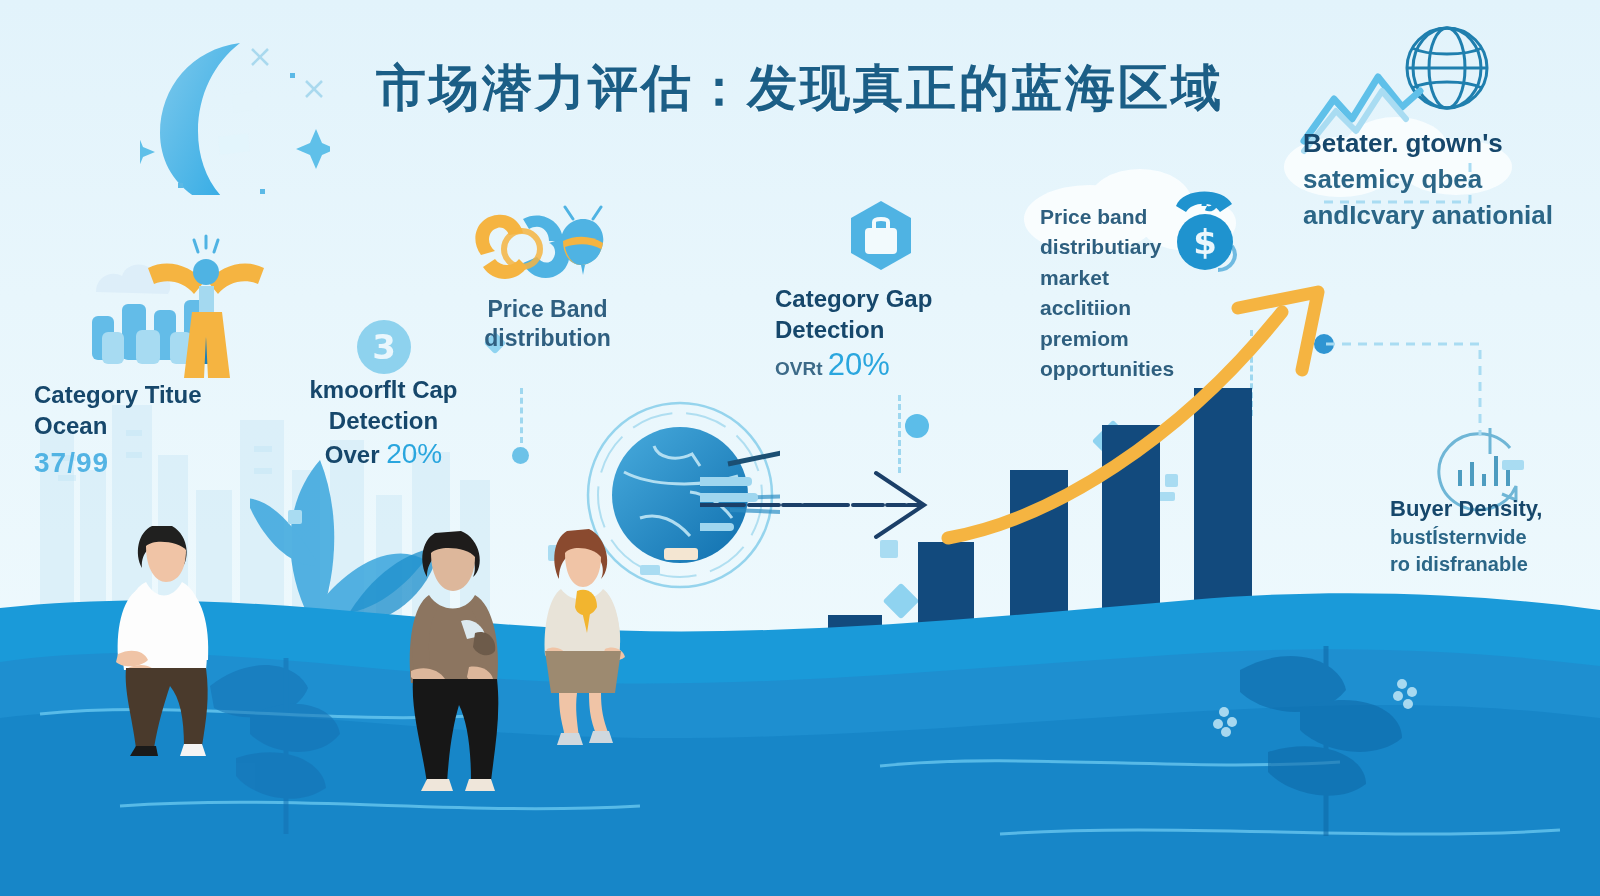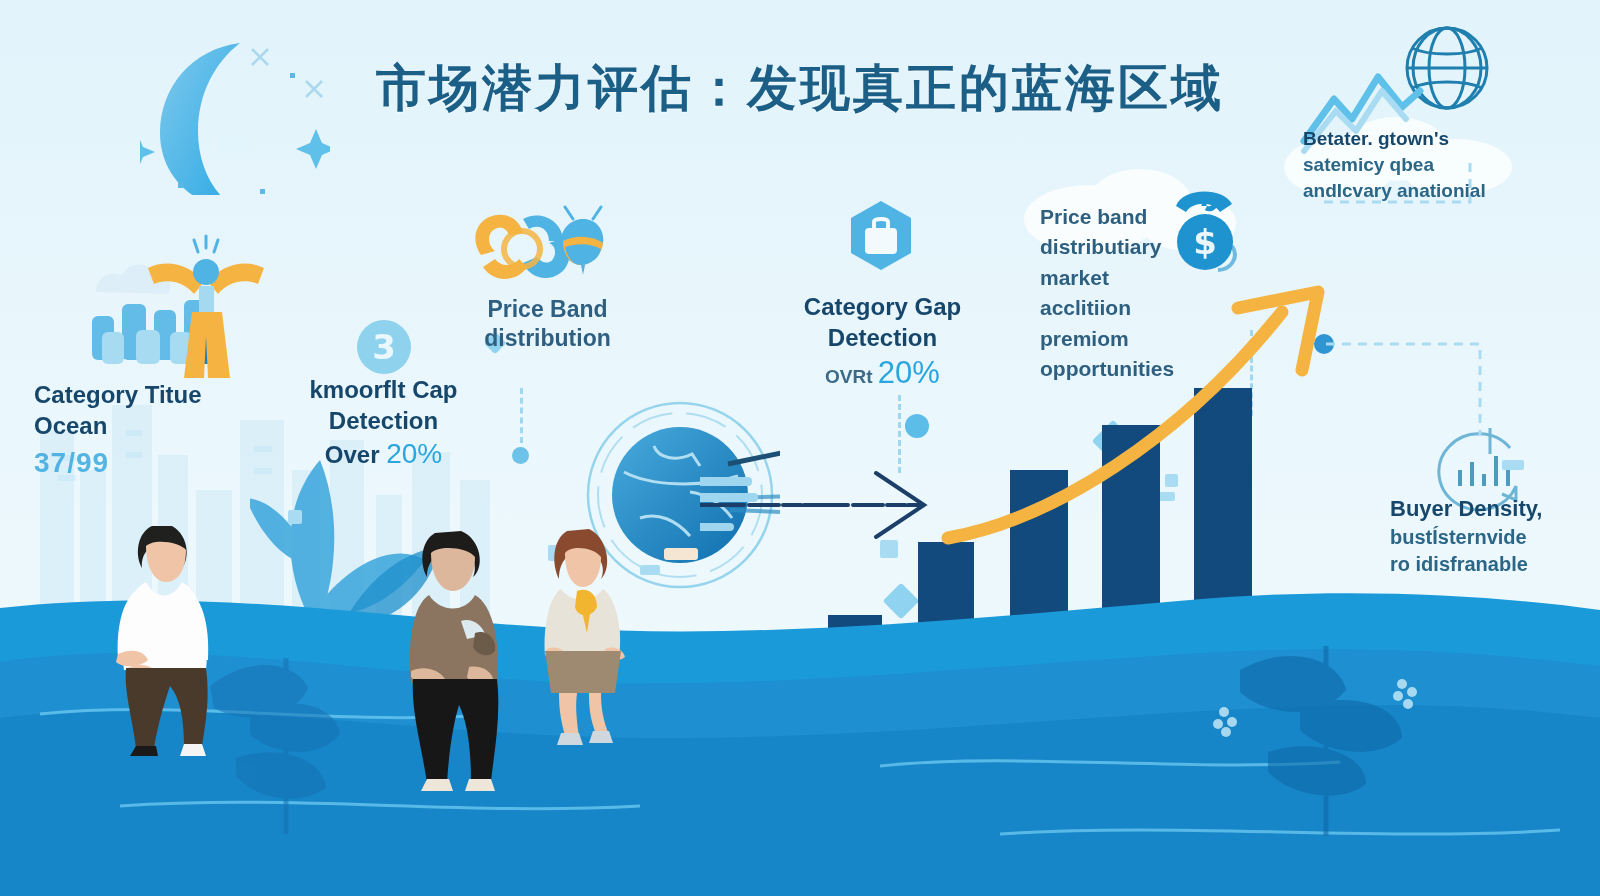--- a/index.html
+++ b/index.html
@@ -46,29 +46,29 @@
     position:absolute; left:357px; top:320px; width:54px; height:54px;
     border-radius:50%; background:#8ed2ee; color:#eaf7fd;
     font-size:34px; font-weight:700; display:flex; align-items:center; justify-content:center;
     font-family:"DejaVu Sans","Liberation Sans",sans-serif;
   }
 
   
   #lbl-price-band{ left:440px; top:295px; width:215px; font-size:23px; text-align:center; font-weight:600; color:#2f5f80;}
 
   
-  #lbl-category-gap{ left:775px; top:292px; width:215px; font-size:24px; text-align:center;}
+  #lbl-category-gap{ left:775px; top:284px; width:215px; font-size:24px; }
   #lbl-category-gap .ovr{ font-size:19px; color:#3c6a88; }
   #lbl-category-gap .accent{ font-size:31px; }
 
   
   #lbl-price-band-market{ left:1040px; top:202px; width:215px; font-size:21px; font-weight:600; color:#2e5f7f; line-height:1.45;}
 
   
-  #lbl-better-growth{ left:1303px; top:126px; width:265px; font-size:19px; line-height:1.38;}
+  #lbl-better-growth{ left:1303px; top:126px; width:265px; font-size:26px; line-height:1.38;}
   #lbl-better-growth .sub{ font-weight:600; }
 
   
   #lbl-buyer-density{ left:1390px; top:494px; width:215px; font-size:22px; line-height:1.35;}
   #lbl-buyer-density .sub{ font-size:20px; font-weight:600; }
 
   
   .deco{ position:absolute; left:0; top:0; pointer-events:none; }
 
   .bars-svg{ position:absolute; left:800px; top:360px; }

